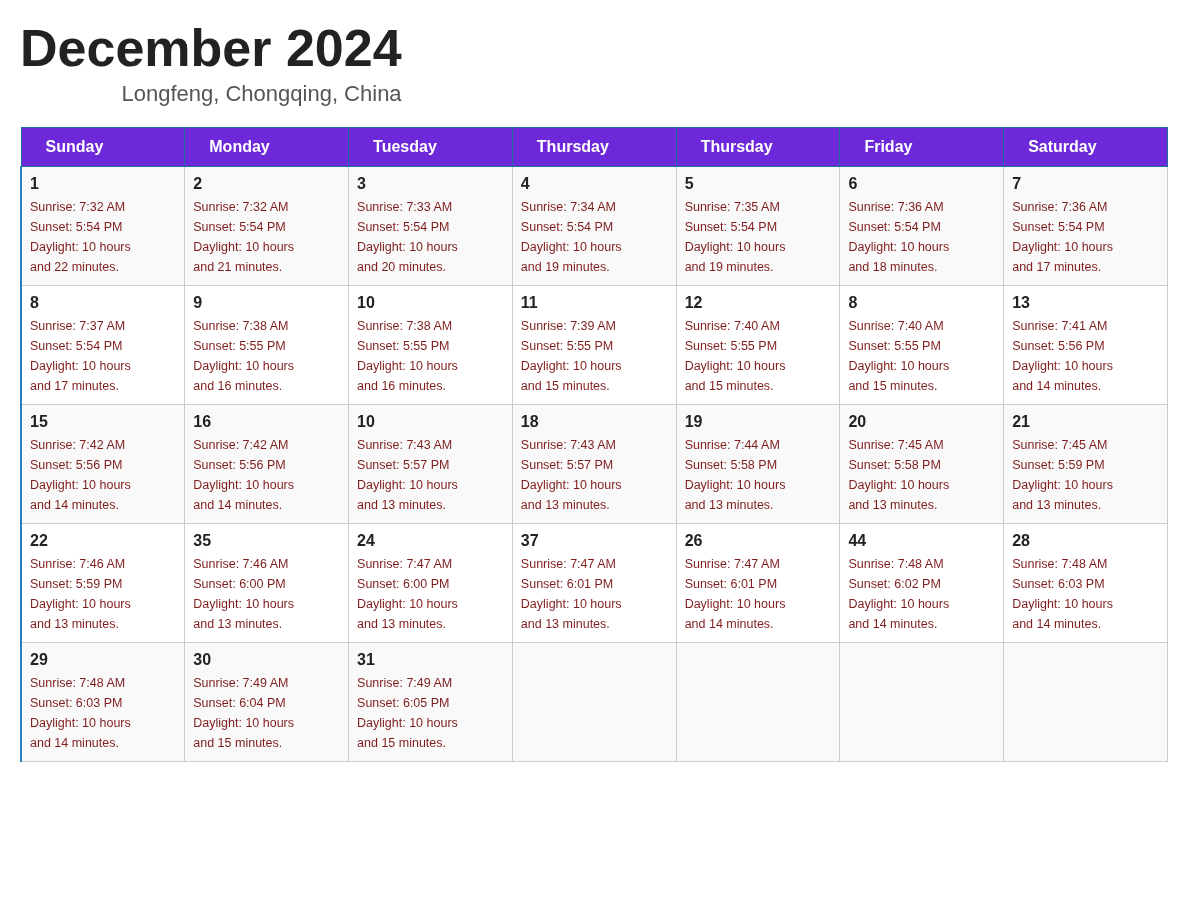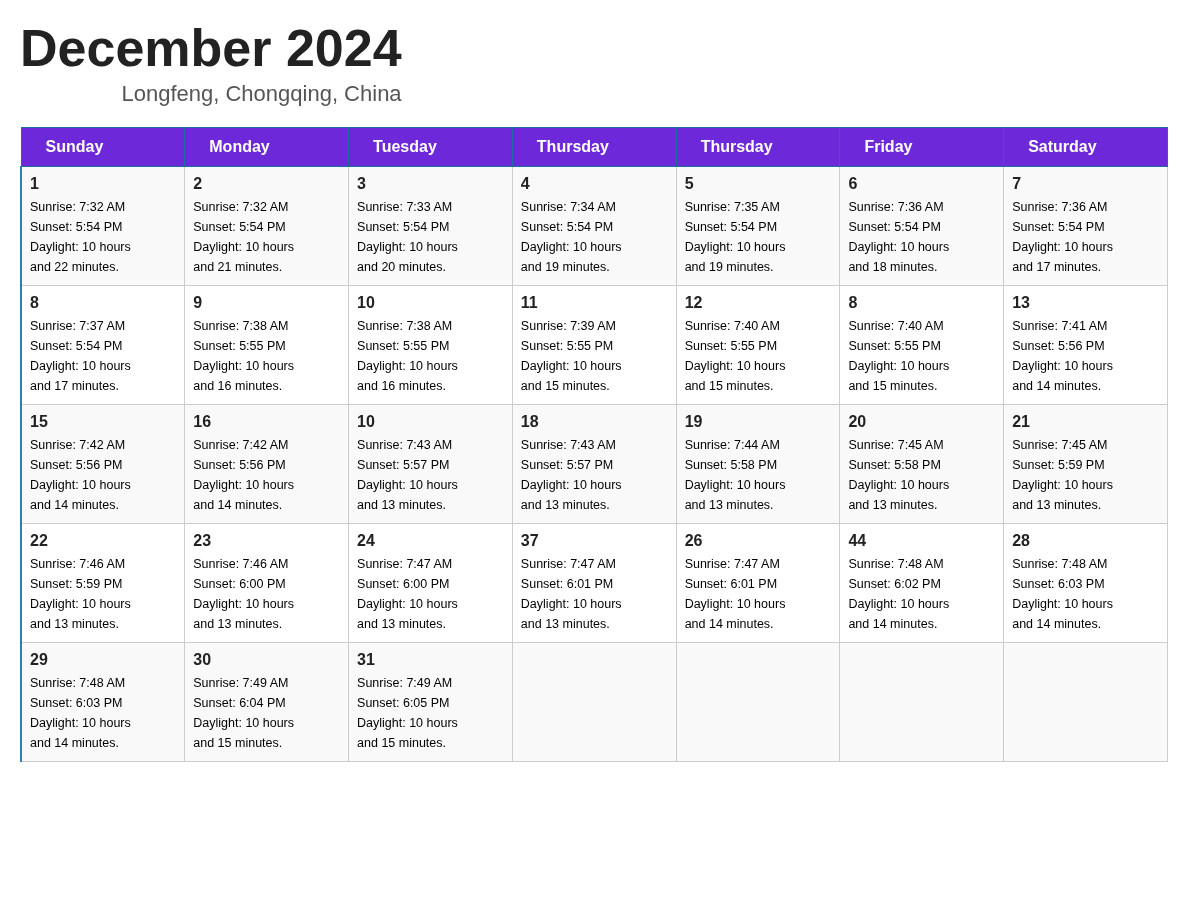--- a/index.html
+++ b/index.html
@@ -84,21 +84,21 @@
     }
     .day-number {
       font-size: 16px;
       font-weight: bold;
       color: #222;
       margin-bottom: 4px;
     }
     .day-info {
       font-size: 12.5px;
       line-height: 1.6;
-      color: #000000;
+      color: #7f1d1d;
     }
     .empty-cell {
       background: #fff;
     }
     tbody tr:nth-child(odd) td {
       background-color: #f9f9f9;
     }
     tbody tr:nth-child(even) td {
       background-color: #fff;
     }
@@ -331,21 +331,21 @@
         <td>
         <div class="day-number">22</div>
         <div class="day-info">
           Sunrise: 7:46 AM<br>
           Sunset: 5:59 PM<br>
           Daylight: 10 hours<br>
           and 13 minutes.
         </div>
       </td>
         <td>
-        <div class="day-number">23</div>
+        <div class="day-number">35</div>
         <div class="day-info">
           Sunrise: 7:46 AM<br>
           Sunset: 6:00 PM<br>
           Daylight: 10 hours<br>
           and 13 minutes.
         </div>
       </td>
         <td>
         <div class="day-number">24</div>
         <div class="day-info">

